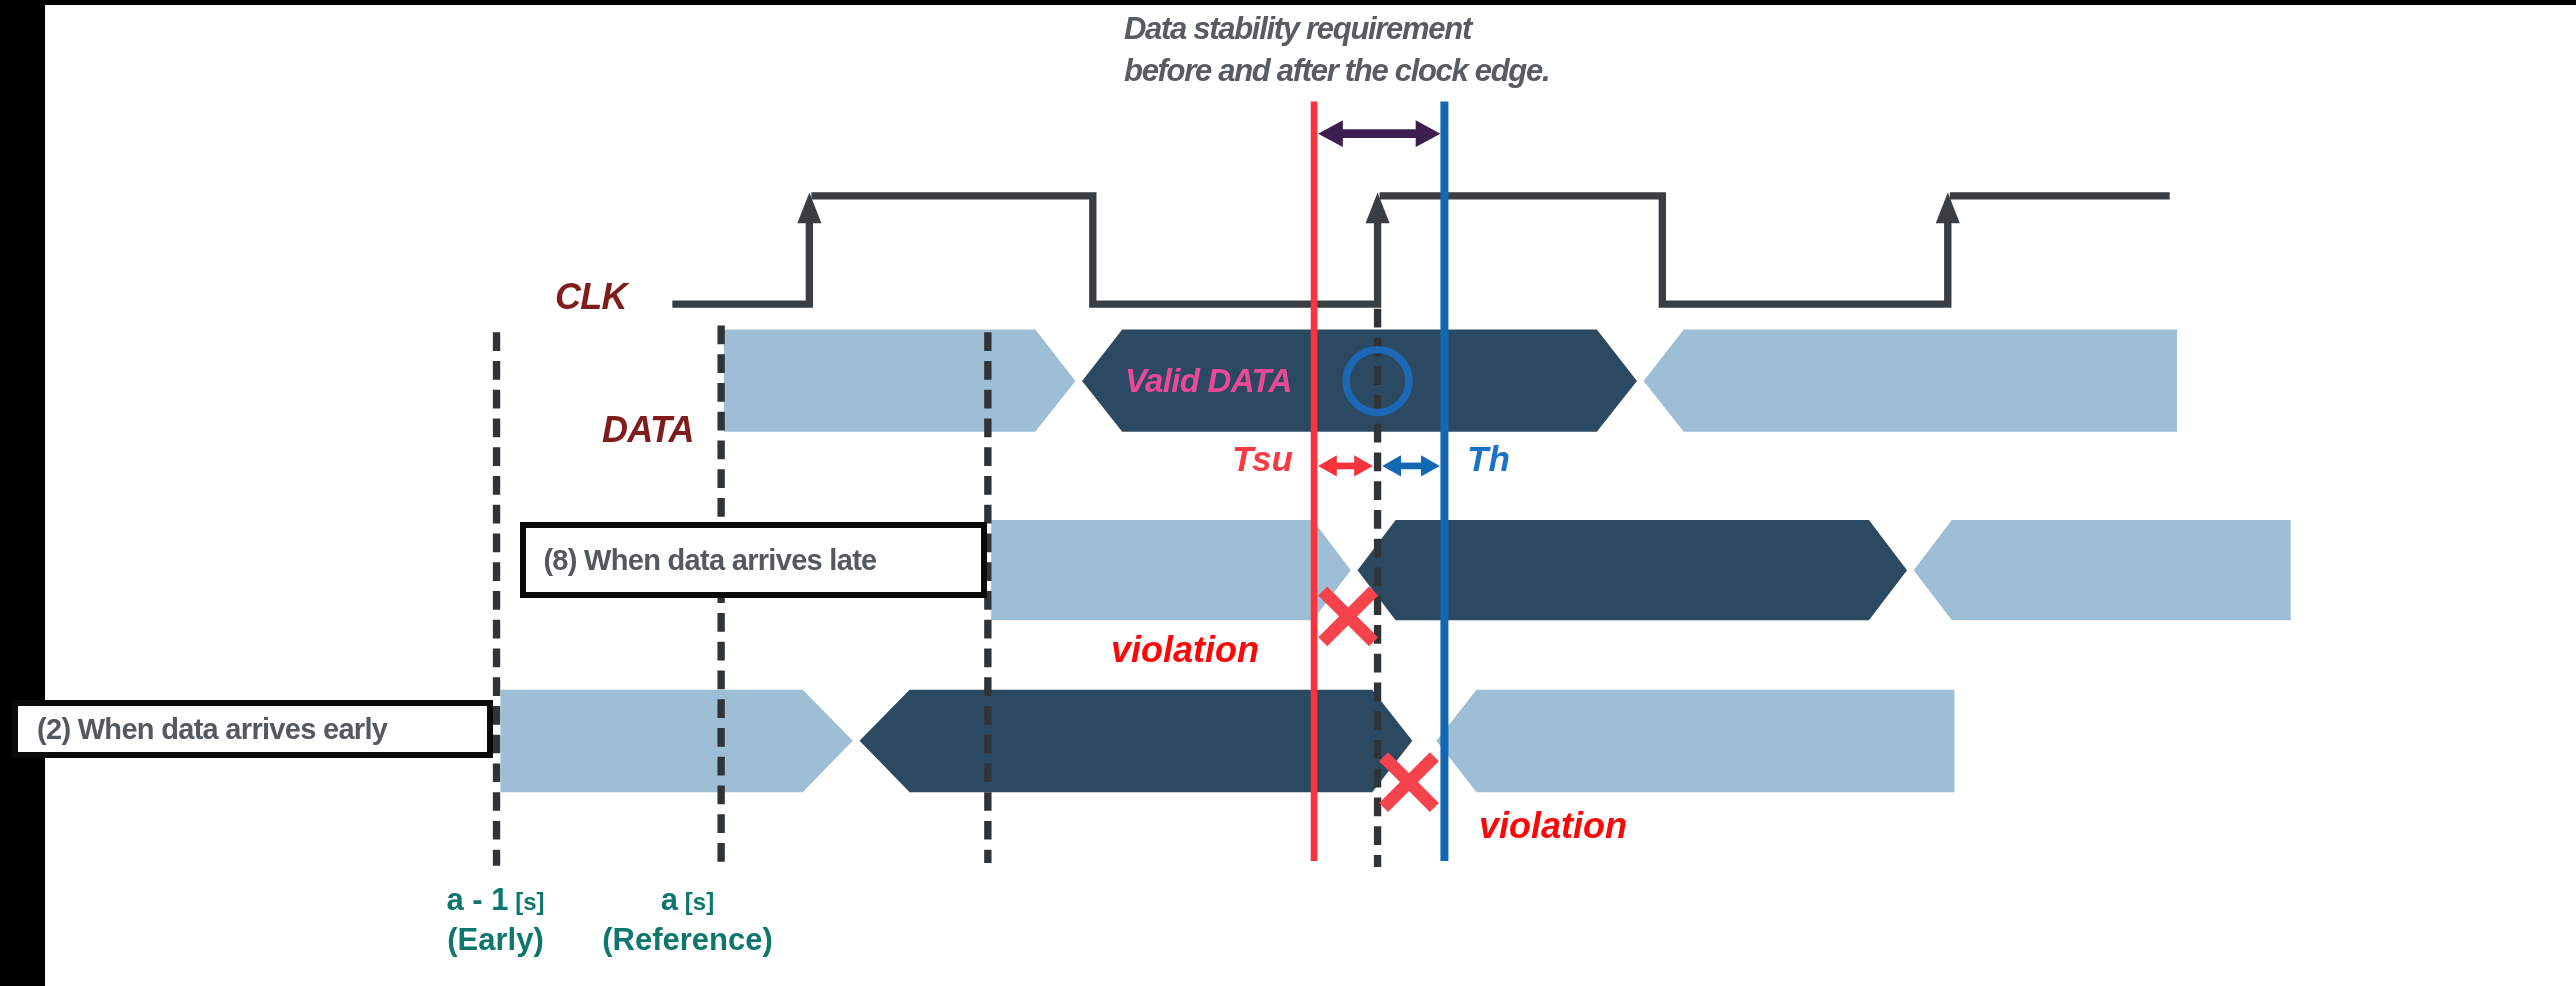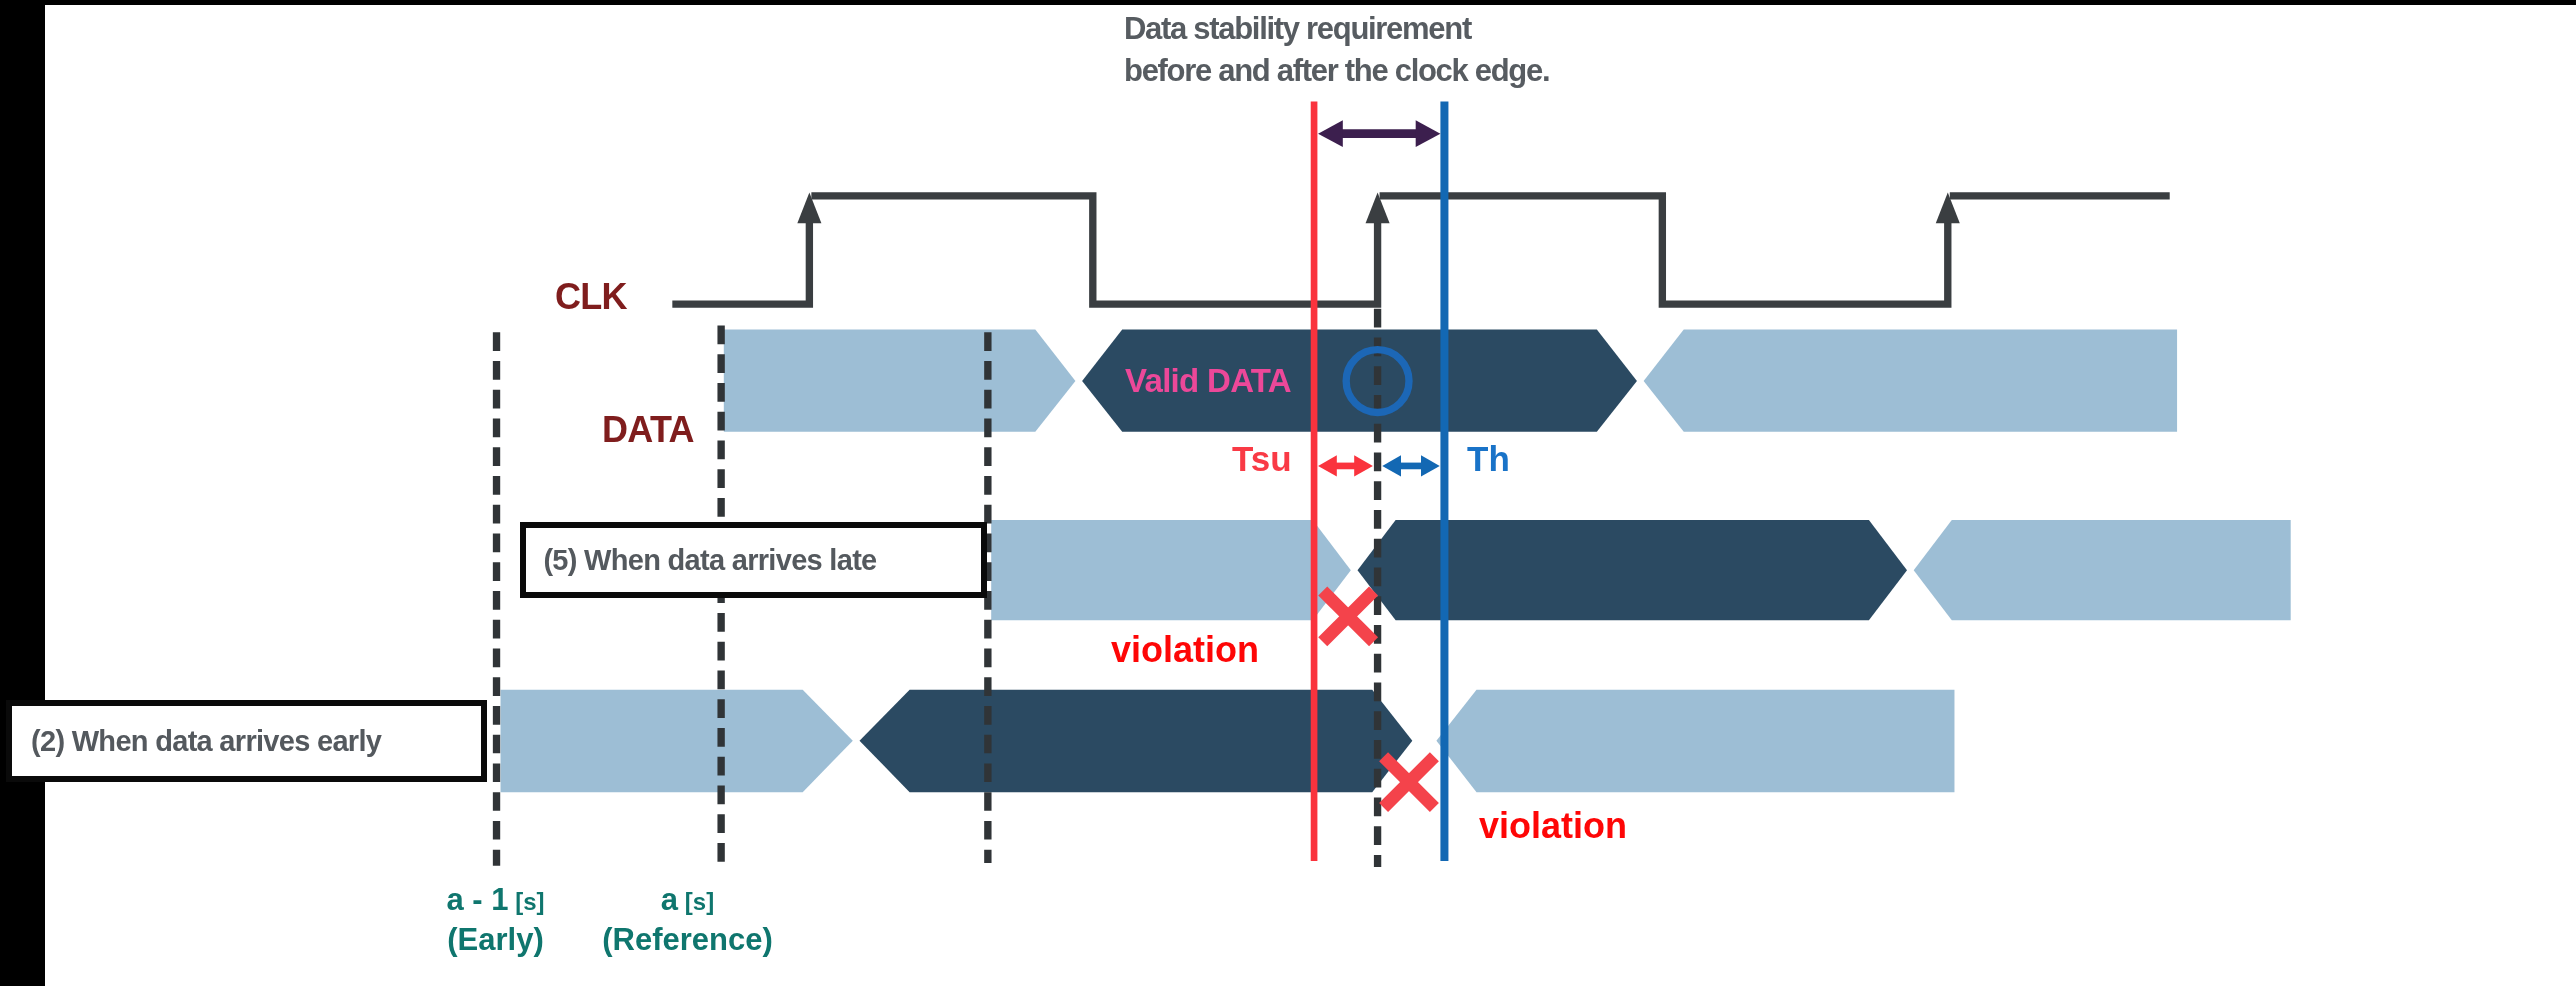--- a/index.html
+++ b/index.html
@@ -11,21 +11,21 @@
     overflow:hidden;
     font-family:"Liberation Sans", sans-serif;
   }
   .abs{position:absolute;}
   
   .bar-left{left:0;top:0;width:45px;height:986px;background:#000;z-index:1;}
   .bar-top{left:0;top:0;width:2576px;height:5.3px;background:#000;z-index:1;}
   
   .layer{left:0;top:0;width:2576px;height:986px;z-index:2;}
   
-  .t{z-index:3;font-weight:bold;white-space:nowrap;}
+  .t{z-index:3;font-weight:bold;white-space:nowrap;font-style:italic;}
   .title{
     left:1124px;top:8px;
     font-size:31px;letter-spacing:-1.3px;line-height:1.34;
     color:#575C61;
   }
   .sig-label{font-size:36px;color:#7f1d1d;letter-spacing:-0.7px;}
   .clk-label{left:555px;top:276px;}
   .data-label{left:602px;top:409px;}
   .valid-label{
     left:1125px;top:330px;height:102px;
@@ -40,21 +40,21 @@
   .scenario-box{
     z-index:4;
     background:#ffffff;
     border:6.7px solid #0A0A0A;
     box-sizing:border-box;
     display:flex;align-items:center;
     font-weight:bold;font-size:29px;letter-spacing:-0.7px;color:#54595E;
     white-space:nowrap;
   }
   .box-1{left:520px;top:522px;width:467px;height:76px;padding-left:17.4px;}
-  .box-2{left:6px;top:700px;width:481px;height:82px;padding-left:19px;}
+  .box-2{left:12px;top:700px;width:481px;height:58px;padding-left:19px;}
   .time-label{
     z-index:3;top:880px;width:267px;
     text-align:center;font-weight:bold;color:#0f766e;
     font-size:31px;line-height:1.3;white-space:nowrap;
   }
   .time-label .unit{font-size:24px;margin-left:6.7px;}
   .tl-1{left:362px;} .tl-2{left:554px;} .tl-3{left:863px;}
 </style>
 </head>
 <body>
@@ -137,21 +137,21 @@
   </div>
 
   <div class="abs t sig-label clk-label">CLK</div>
   <div class="abs t sig-label data-label">DATA</div>
   <div class="abs t valid-label">Valid DATA</div>
 
   <div class="abs t tsu-label">Tsu</div>
   <div class="abs t th-label">Th</div>
 
   <div class="abs scenario-box box-1">
-    <span>(5) When data arrives late</span>
+    <span>(8) When data arrives late</span>
   </div>
   <div class="abs scenario-box box-2">
     <span>(2) When data arrives early</span>
   </div>
 
   <div class="abs t violation violation-1">violation</div>
   <div class="abs t violation violation-2">violation</div>
 
   <div class="abs time-label tl-1">
     <div>

